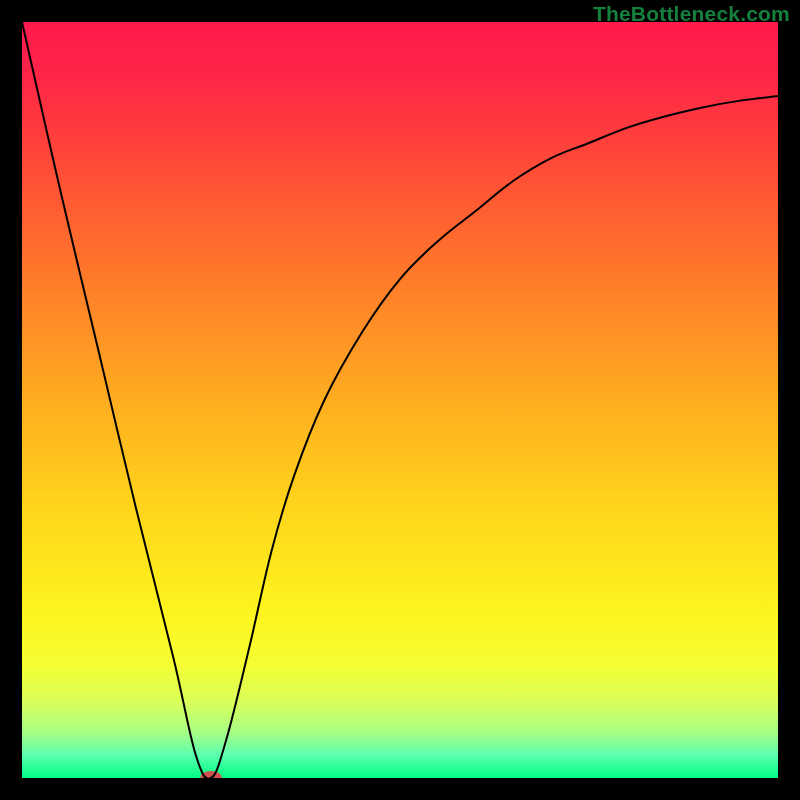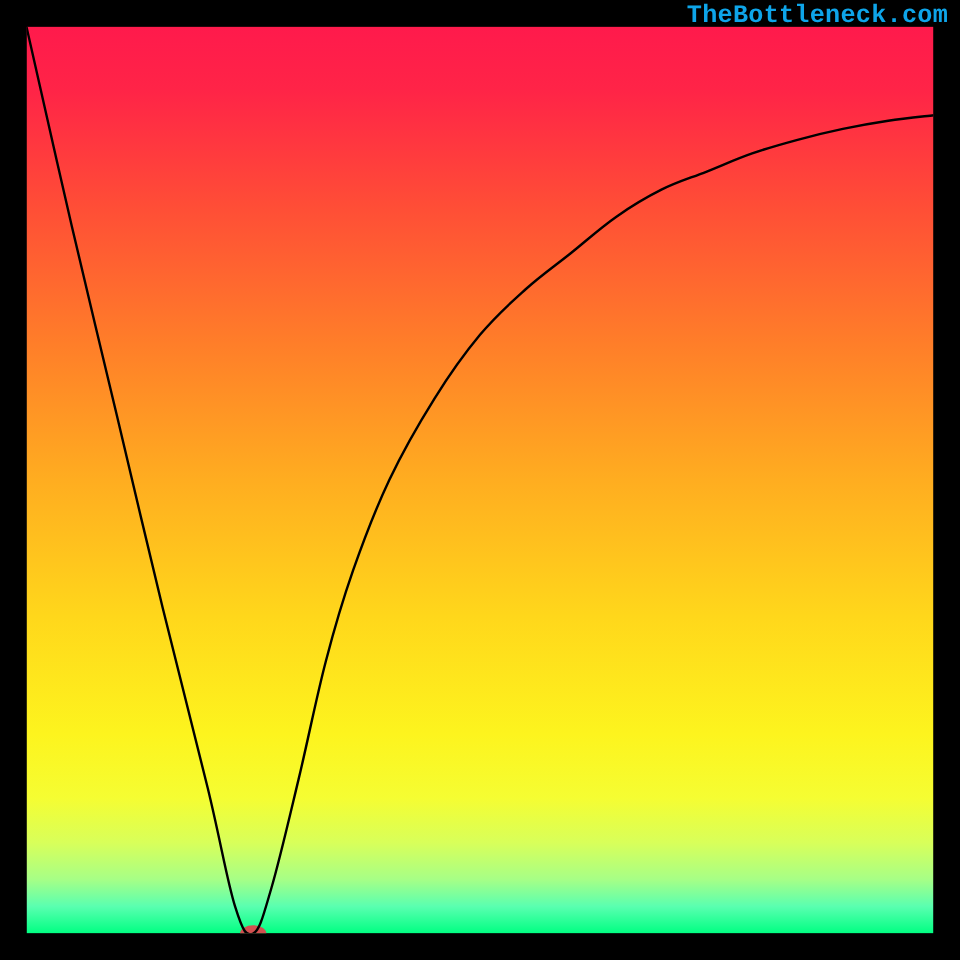--- a/index.html
+++ b/index.html
@@ -23,24 +23,24 @@
     top: 22px;
     left: 22px;
     width: 756px;
     height: 756px;
     overflow: hidden;
   }
   .watermark {
     position: absolute;
     top: 2px;
     right: 10px;
-    font-family: Liberation Mono, monospace;
+    font-family: Liberation Sans, sans-serif;
     font-size: 21px;
     font-weight: 600;
-    color: #0ea5e9;
+    color: #15803d;
     letter-spacing: 0.2px;
   }
   svg {
     display: block;
   }
 </style>
 </head>
 <body>
 
 <div class="frame">

